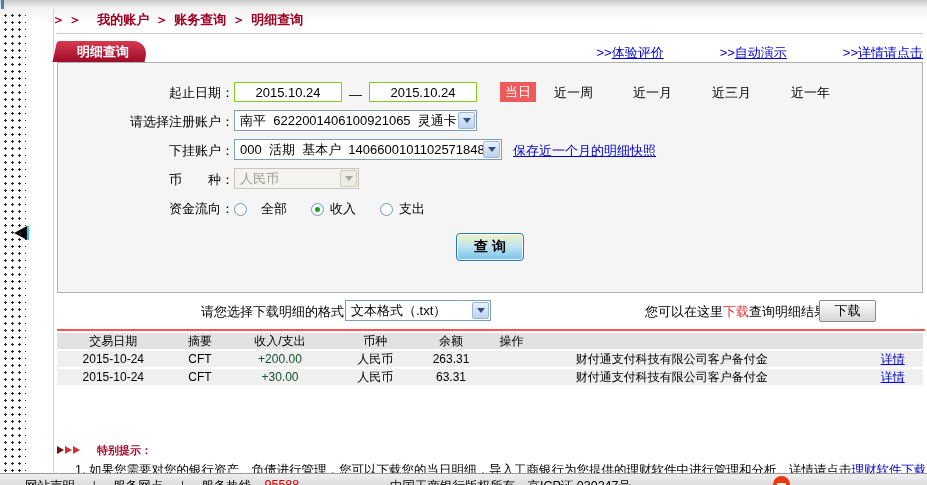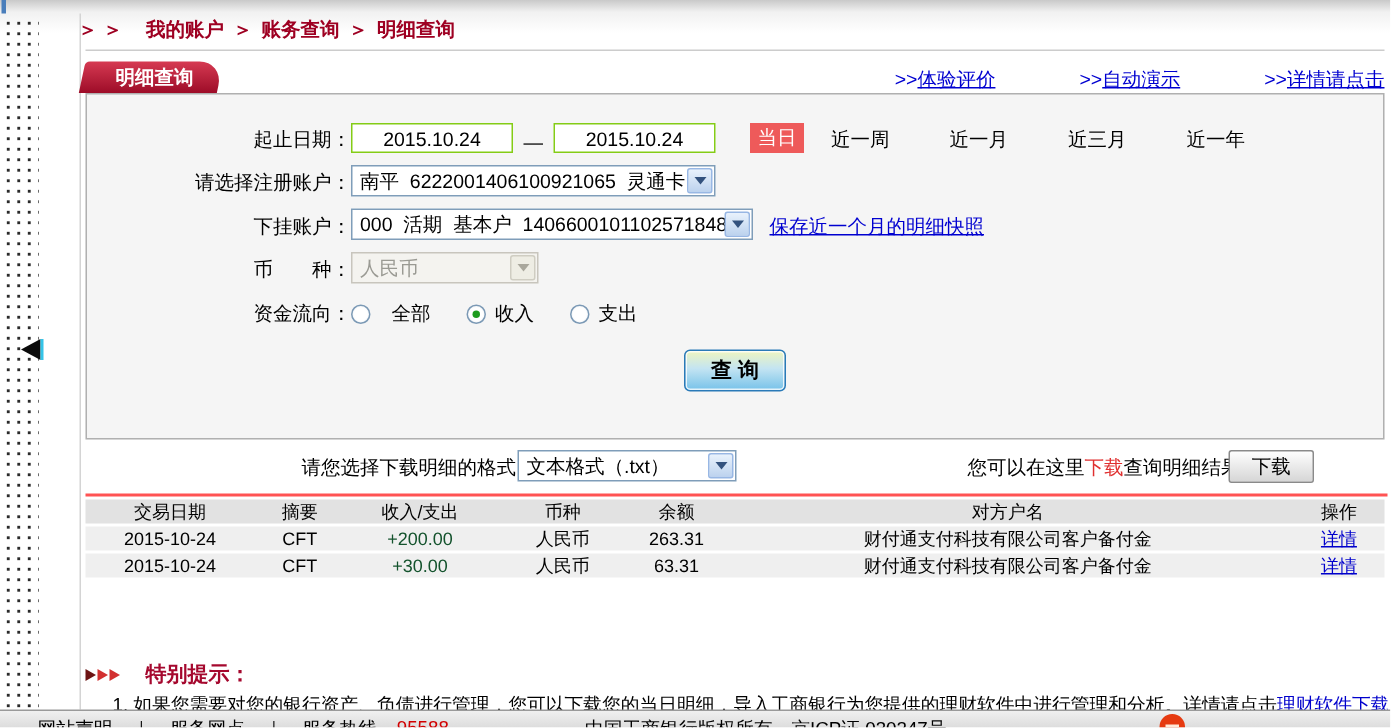--- a/index.html
+++ b/index.html
@@ -98,21 +98,21 @@
   .amount { color:#14532d; }
   .detail-link { color:#0000cc; text-decoration:underline; cursor:pointer; }
 
   
   .tips { position:absolute; left:57px; top:443px; width:868px; }
   .tips-head { display:flex; align-items:center; height:14px; }
   .tri { width:0; height:0; border-top:4px solid transparent; border-bottom:4px solid transparent; margin-right:1px; }
   .tri.t1 { border-left:7px solid #6d1313; }
   .tri.t2 { border-left:7px solid #d23030; }
   .tri.t3 { border-left:7px solid #d23030; }
-  .tips-title { margin-left:16px; color:#a5082e; font-weight:bold; font-size:14px; }
+  .tips-title { margin-left:16px; color:#a5082e; font-weight:bold; font-size:11px; }
   .tips-text { margin-top:5px; padding-left:18px; font-size:12.5px; white-space:nowrap; overflow:hidden; width:868px; }
   .tips-text a { color:#0000cc; text-decoration:underline; cursor:pointer; }
 
   
   .footer { position:absolute; left:0; top:473px; width:927px; height:30px;
     background:linear-gradient(180deg,#f0f0f0,#bdbdbd); border-top:1px solid #9a9a9a; font-size:12.5px; }
   .f-left { position:absolute; left:25px; top:4px; display:flex; gap:13px; white-space:nowrap; }
   .f-left a { color:#000; text-decoration:none; cursor:pointer; }
   .f-hot-num { color:#d10000; }
   .f-copy { position:absolute; left:390px; top:4px; white-space:pre; }
@@ -218,21 +218,20 @@
 
   <div class="red-line"></div>
 
   <div class="rtable">
     <div class="trow thead">
       <div class="tcell c0">交易日期</div>
       <div class="tcell c1">摘要</div>
       <div class="tcell c2">收入/支出</div>
       <div class="tcell c3">币种</div>
       <div class="tcell c4">余额</div>
-      <div class="tcell c5">对方户名</div>
       <div class="tcell c6">操作</div>
     </div>
     <div class="trow">
       <div class="tcell c0">2015-10-24</div>
       <div class="tcell c1">CFT</div>
       <div class="tcell c2 amount">+200.00</div>
       <div class="tcell c3">人民币</div>
       <div class="tcell c4">263.31</div>
       <div class="tcell c5">财付通支付科技有限公司客户备付金</div>
       <div class="tcell c6"><a class="detail-link">详情</a></div>

